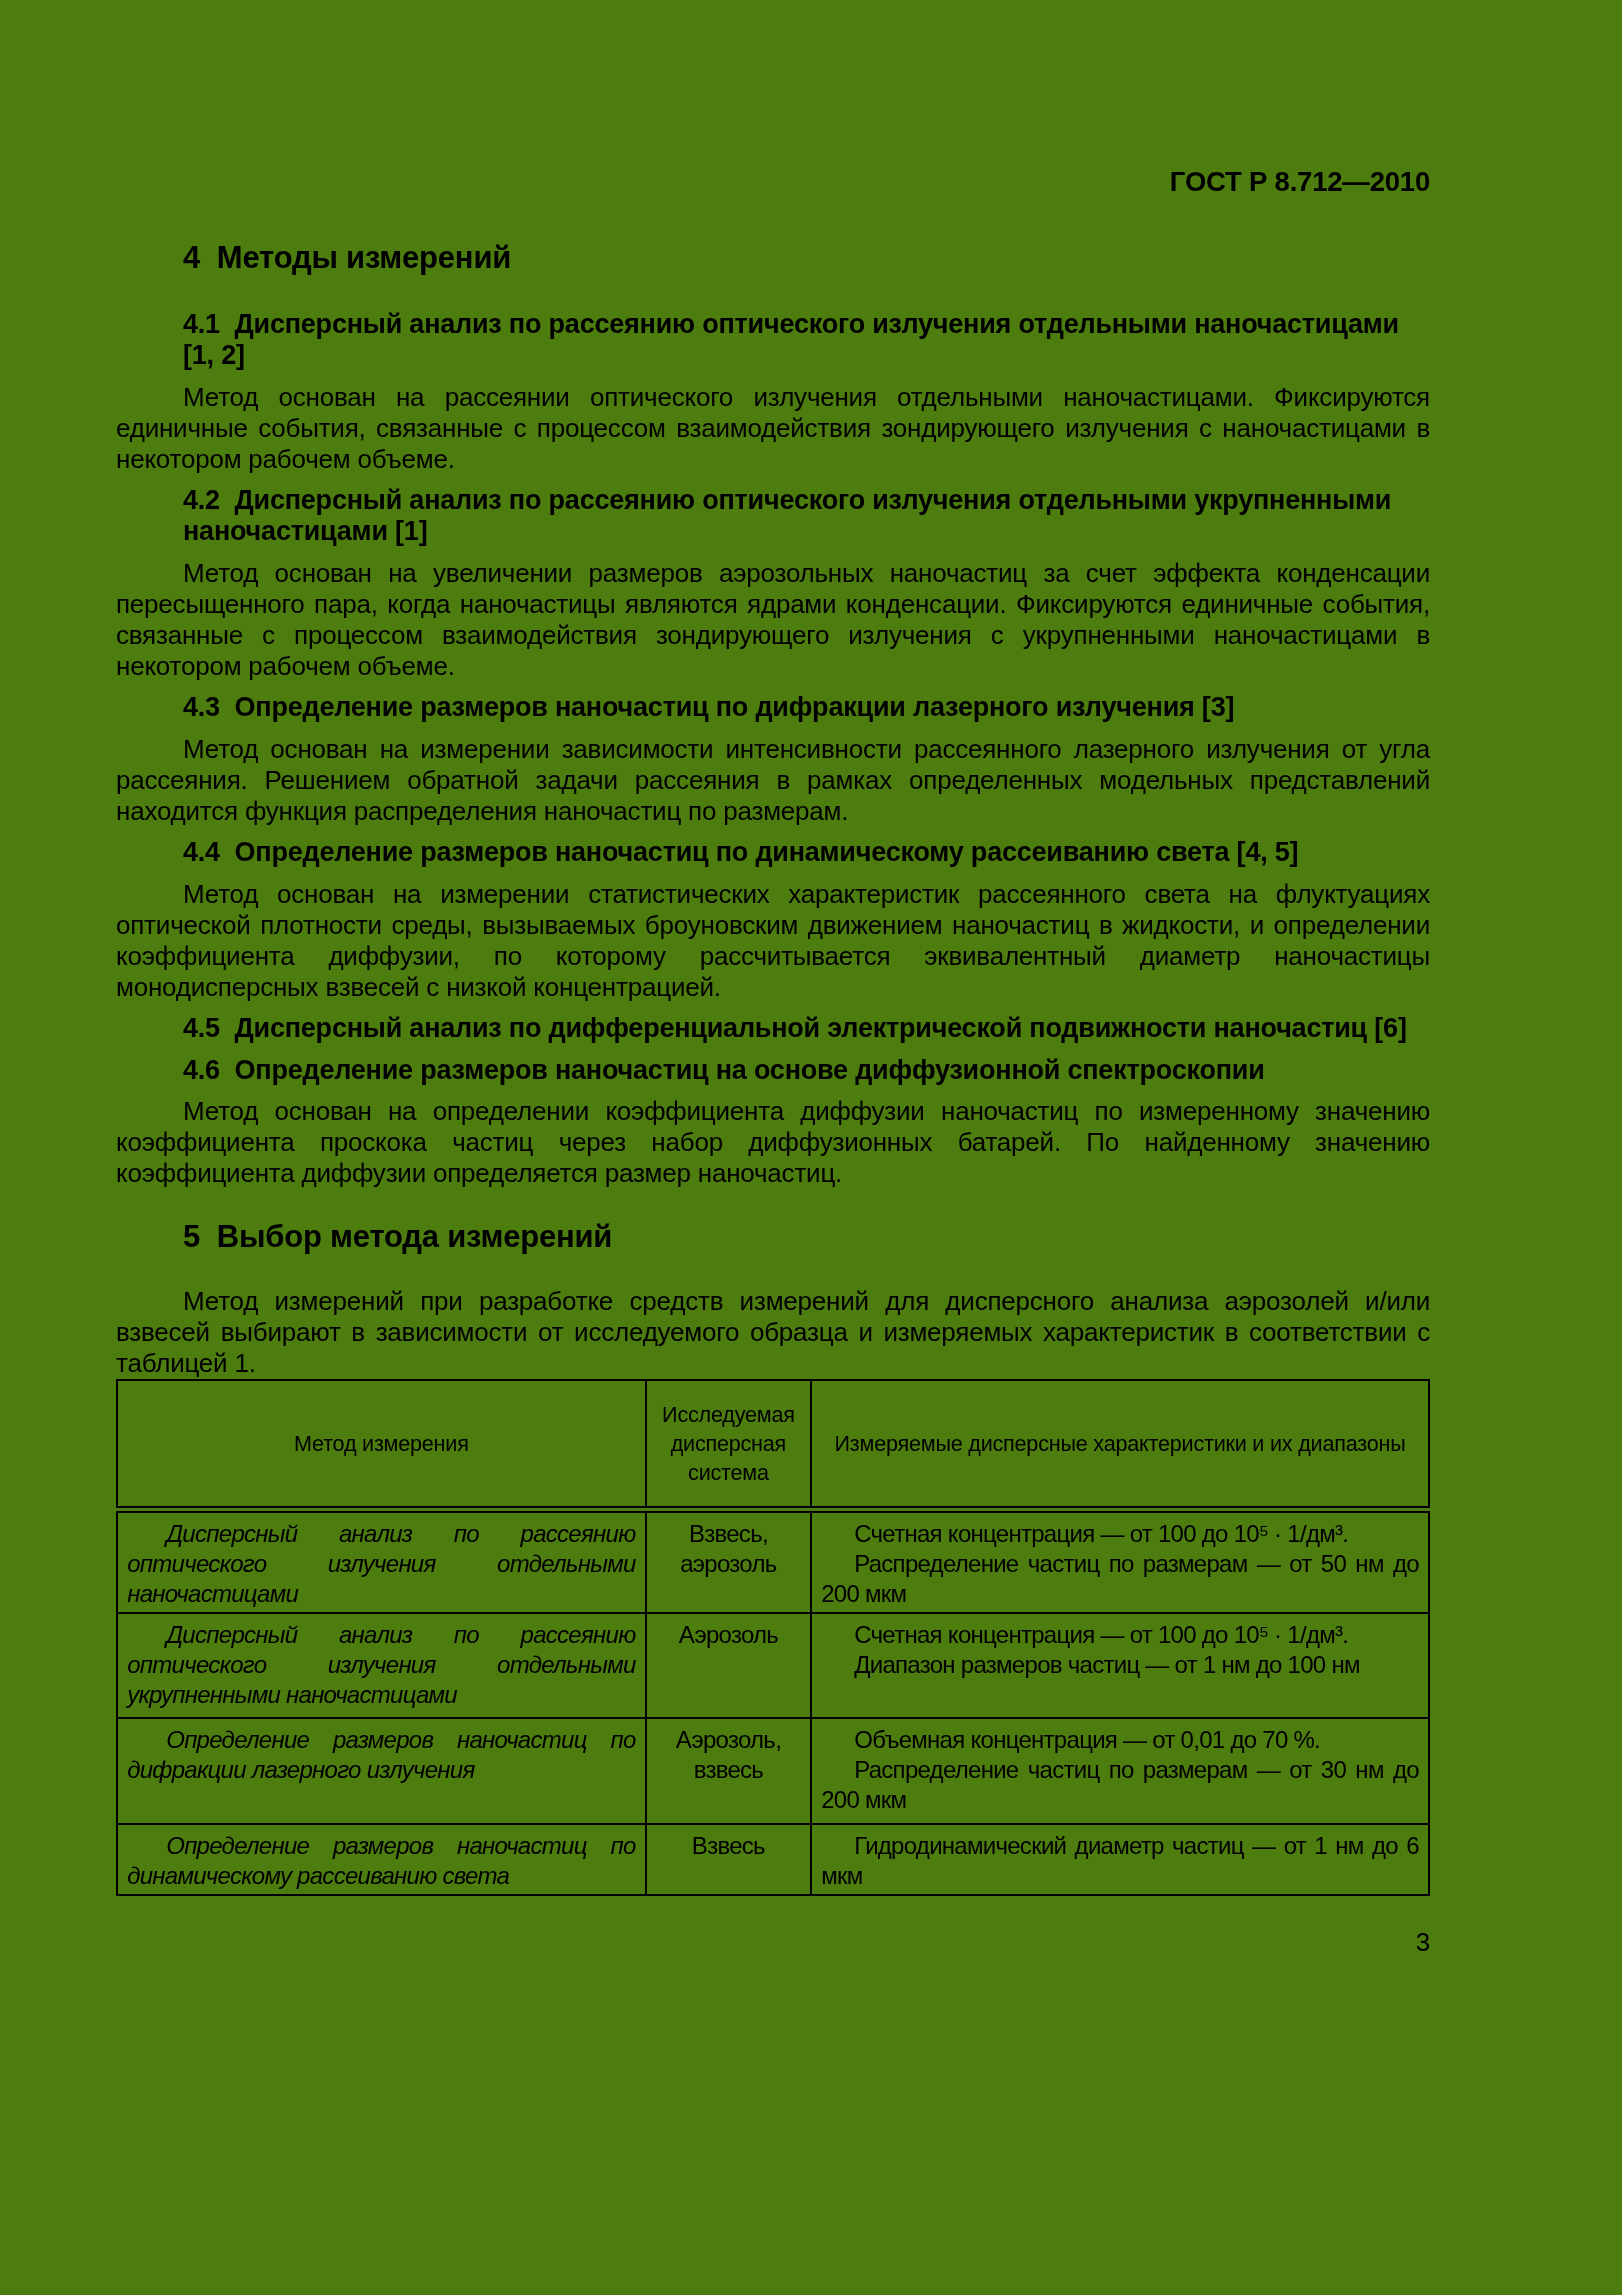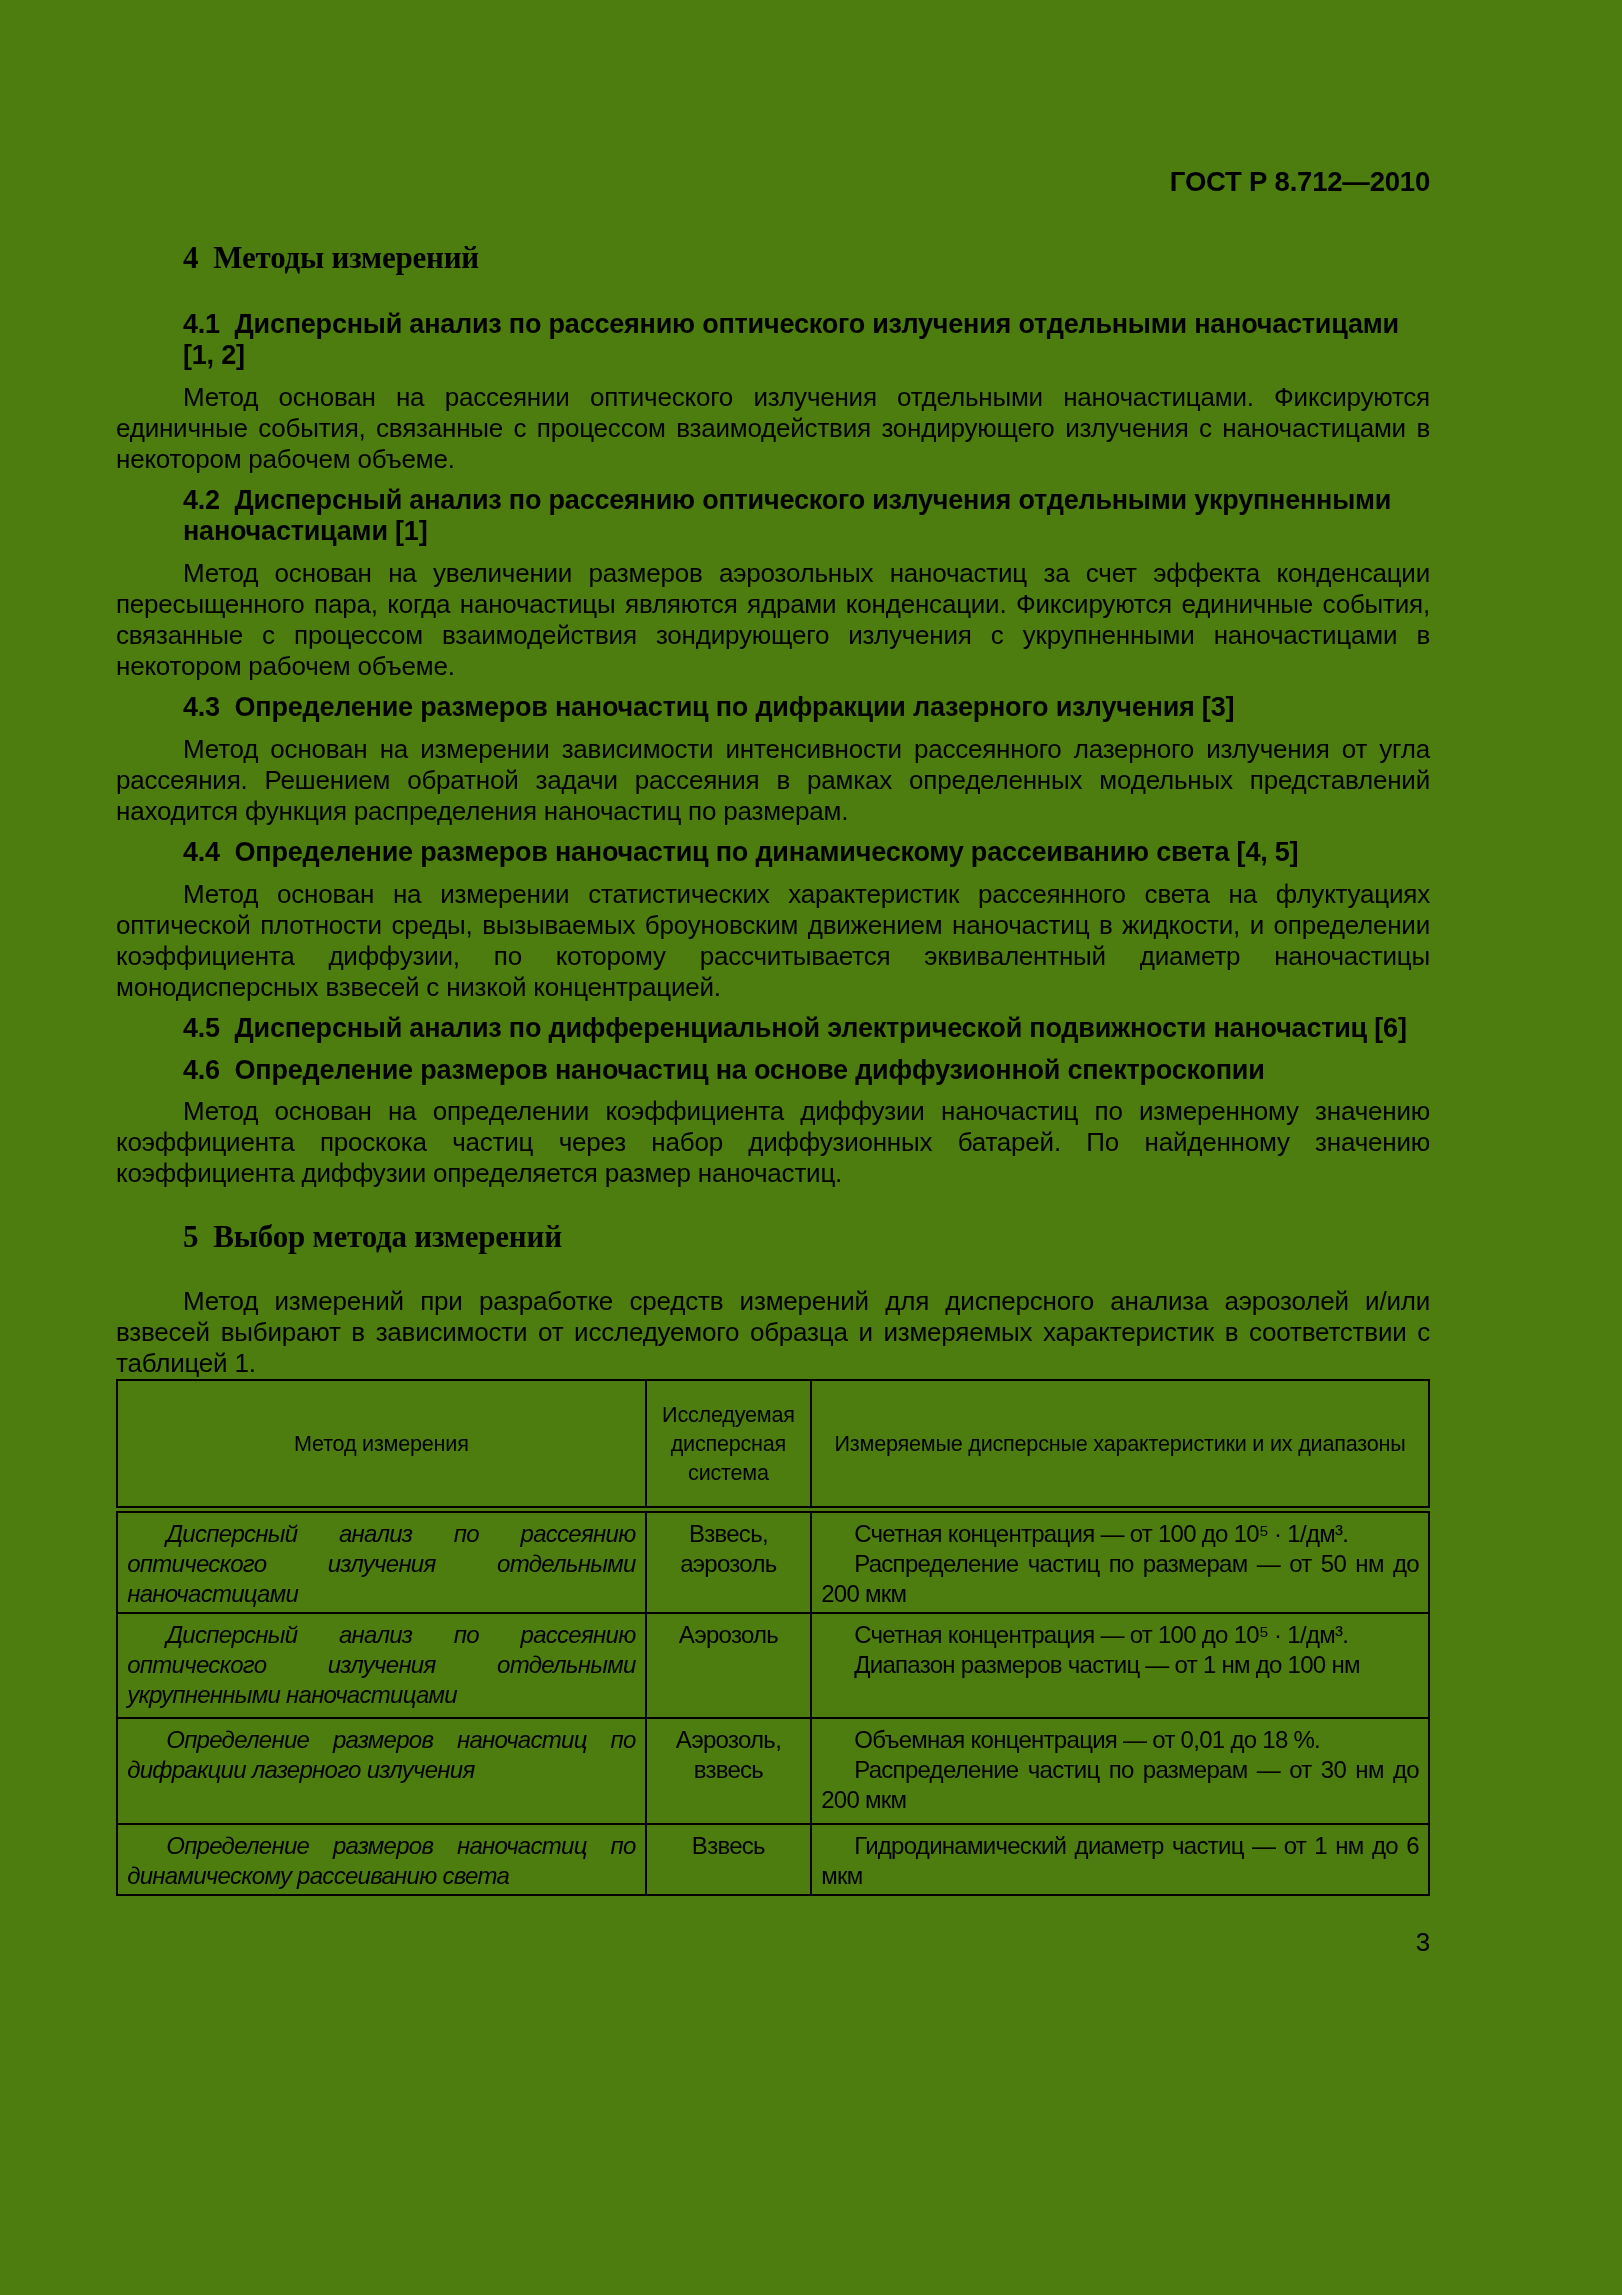--- a/index.html
+++ b/index.html
@@ -21,21 +21,20 @@
     font-size: 27.5px;
     line-height: 31px;
     font-weight: bold;
   }
   .sec-title {
     font-size: 31px;
     line-height: 37px;
     font-weight: bold;
     margin: 42px 0 33px 67px;
     white-space: pre-wrap;
-    font-family: Liberation Serif, serif;
   }
   .sec-title.second {
     margin-top: 29.4px;
     margin-bottom: 31px;
   }
   .sub-heading {
     font-size: 27px;
     line-height: 31px;
     font-weight: bold;
     margin: 10.5px 0 10.5px 67px;
@@ -162,21 +161,21 @@
           <div class="cell-para">Счетная концентрация — от 100 до 10⁵ · 1/дм³.</div>
           <div class="cell-para">Диапазон размеров частиц — от 1 нм до 100 нм</div>
         </td>
       </tr>
       <tr class="r3">
         <td class="method-cell">
           <div class="cell-para">Определение размеров наночастиц по дифракции лазерного излучения</div>
         </td>
         <td class="system-cell">Аэрозоль, взвесь</td>
         <td class="char-cell">
-          <div class="cell-para">Объемная концентрация — от 0,01 до 18 %.</div>
+          <div class="cell-para">Объемная концентрация — от 0,01 до 70 %.</div>
           <div class="cell-para">Распределение частиц по размерам — от 30 нм до 200 мкм</div>
         </td>
       </tr>
       <tr class="r4">
         <td class="method-cell">
           <div class="cell-para">Определение размеров наночастиц по динамическому рассеиванию света</div>
         </td>
         <td class="system-cell">Взвесь</td>
         <td class="char-cell">
           <div class="cell-para">Гидродинамический диаметр частиц — от 1 нм до 6 мкм</div>

